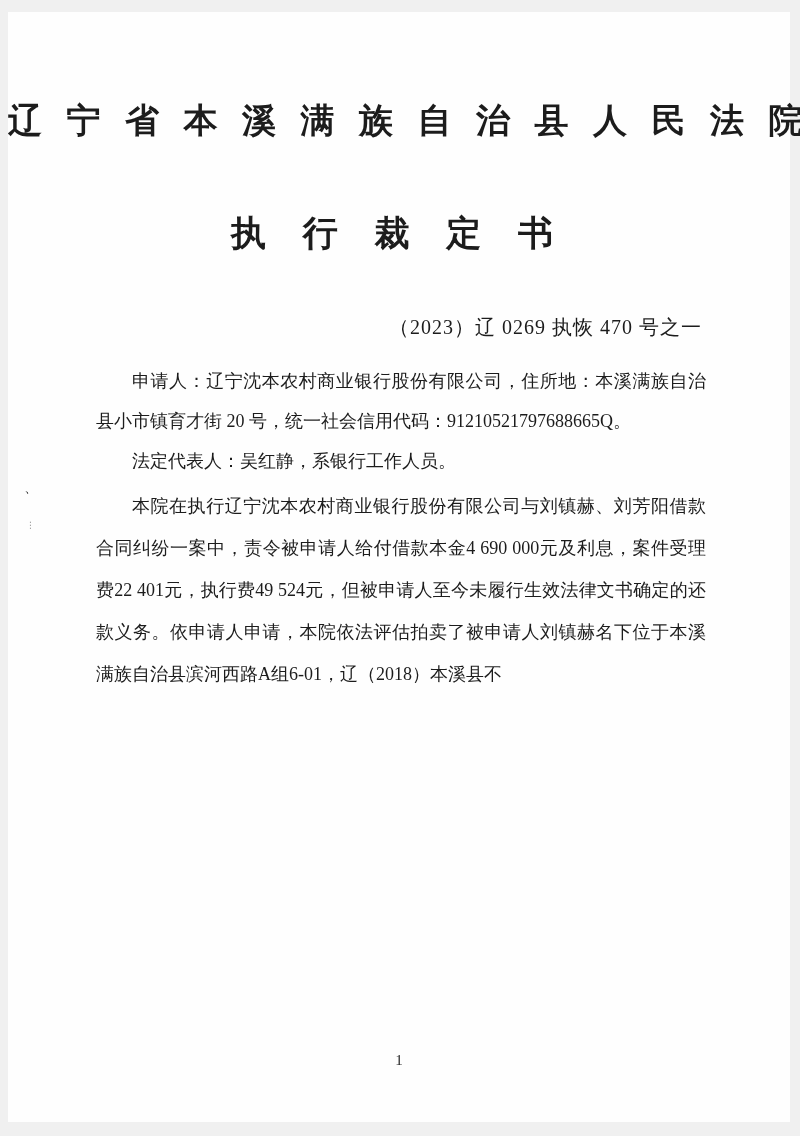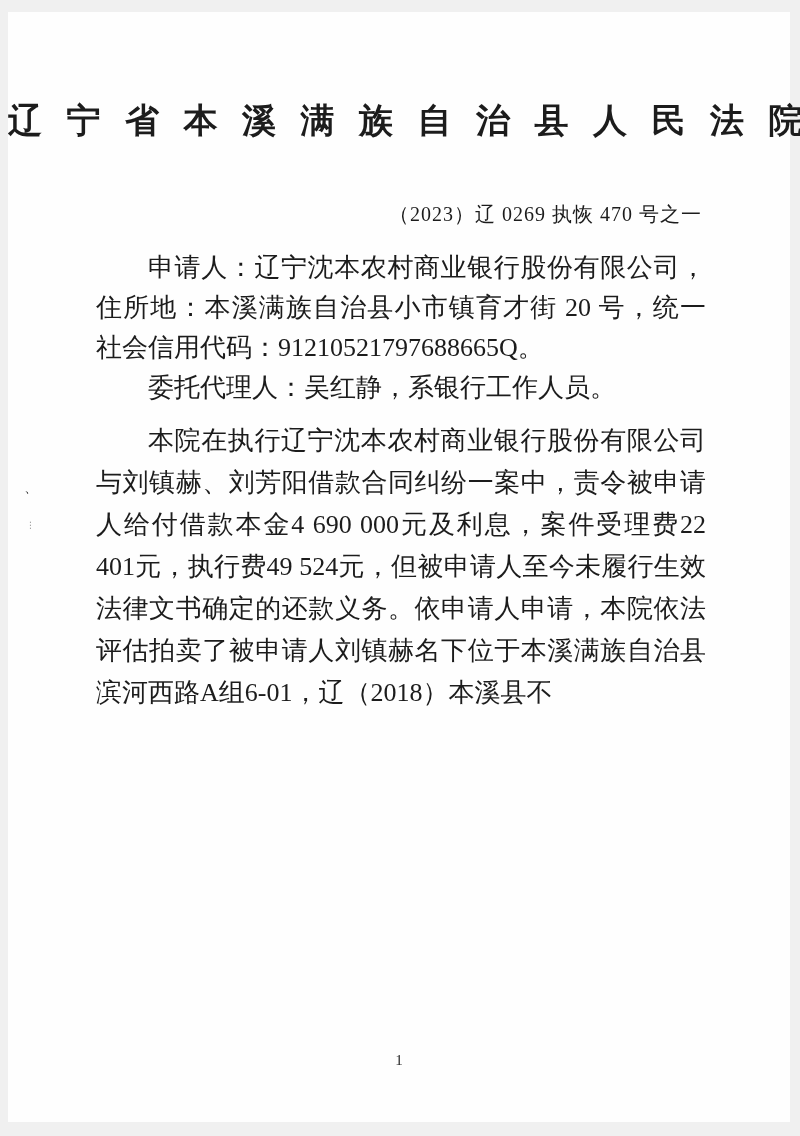--- a/index.html
+++ b/index.html
@@ -40,30 +40,30 @@
     margin-top: 56px;
     padding-right: 88px;
     text-align: right;
     font-size: 20px;
     line-height: 28px;
     letter-spacing: 1px;
   }
   .body-text {
     margin-top: 20px;
     padding: 0 84px 0 88px;
-    font-size: 26px;
+    font-size: 18px;
     line-height: 40px;
     text-align: justify;
     font-family: Liberation Serif, serif;
   }
   .body-text p {
     margin: 0;
     text-indent: 2em;
   }
-  .body-text p.spaced { margin-top: 12px; line-height: 42px; }
+  .body-text p.spaced { margin-top: 4px; line-height: 42px; }
   .page-number {
     position: absolute;
     left: 0; right: 0;
     top: 1040px;
     text-align: center;
     font-size: 15px;
     color: #2a2a2a;
   }
   .margin-mark {
     position: absolute;
@@ -77,24 +77,25 @@
 </head>
 <body>
 
 <div class="page">
 
   <span class="margin-mark mark-1">、</span>
   <span class="margin-mark mark-2">⋮</span>
 
   <h1 class="court">辽 宁 省 本 溪 满 族 自 治 县 人 民 法 院</h1>
 
+  <h2 class="doc-title">执 行 裁 定 书</h2>
 
   <div class="case-no">（2023）辽 0269 执恢 470 号之一</div>
 
   <div class="body-text">
     <p>申请人：辽宁沈本农村商业银行股份有限公司，住所地：本溪满族自治县小市镇育才街 20 号，统一社会信用代码：91210521797688665Q。</p>
-    <p>委托代理人：吴红静，系银行工作人员。</p>
+    <p>法定代表人：吴红静，系银行工作人员。</p>
     <p class="spaced">本院在执行辽宁沈本农村商业银行股份有限公司与刘镇赫、刘芳阳借款合同纠纷一案中，责令被申请人给付借款本金4 690 000元及利息，案件受理费22 401元，执行费49 524元，但被申请人至今未履行生效法律文书确定的还款义务。依申请人申请，本院依法评估拍卖了被申请人刘镇赫名下位于本溪满族自治县滨河西路A组6-01，辽（2018）本溪县不</p>
   </div>
 
   <div class="page-number">1</div>
 
 </div>
 
 </body></html>

